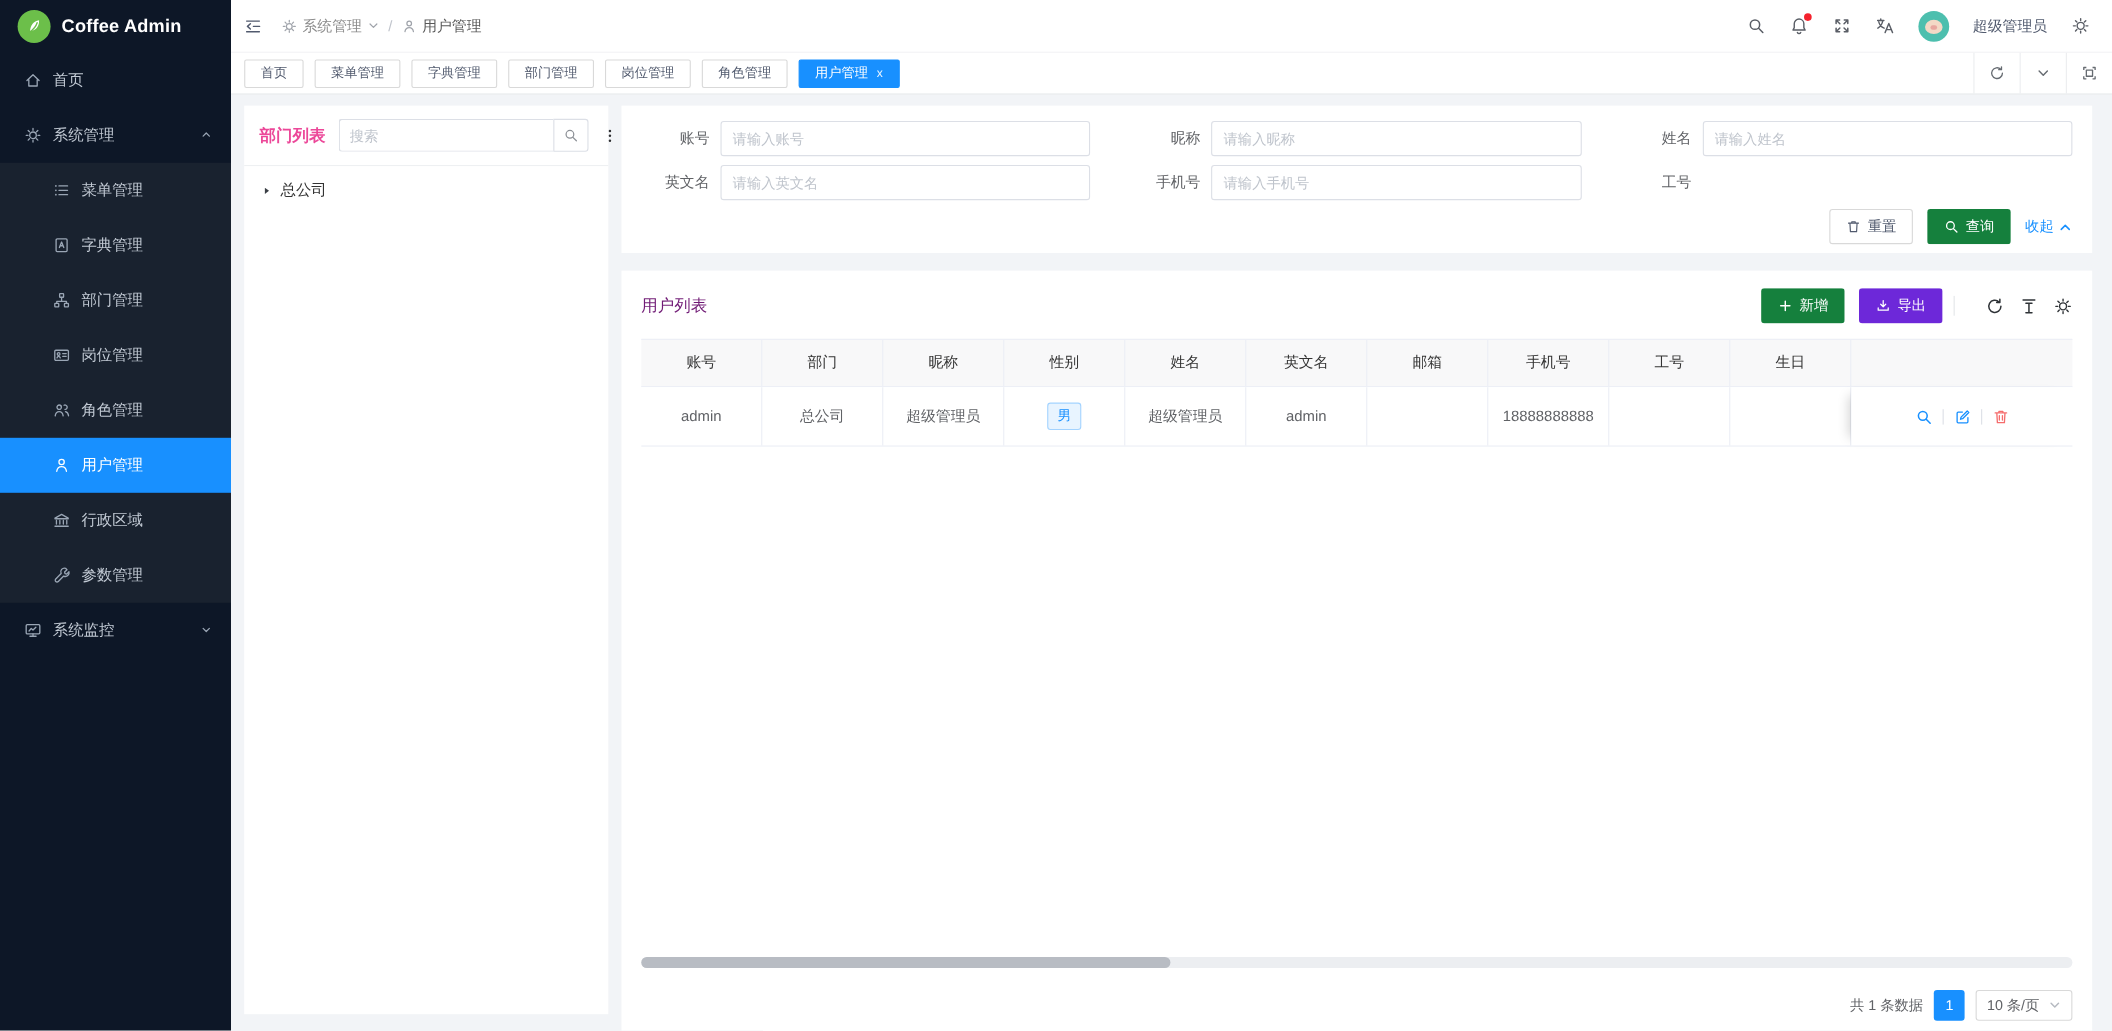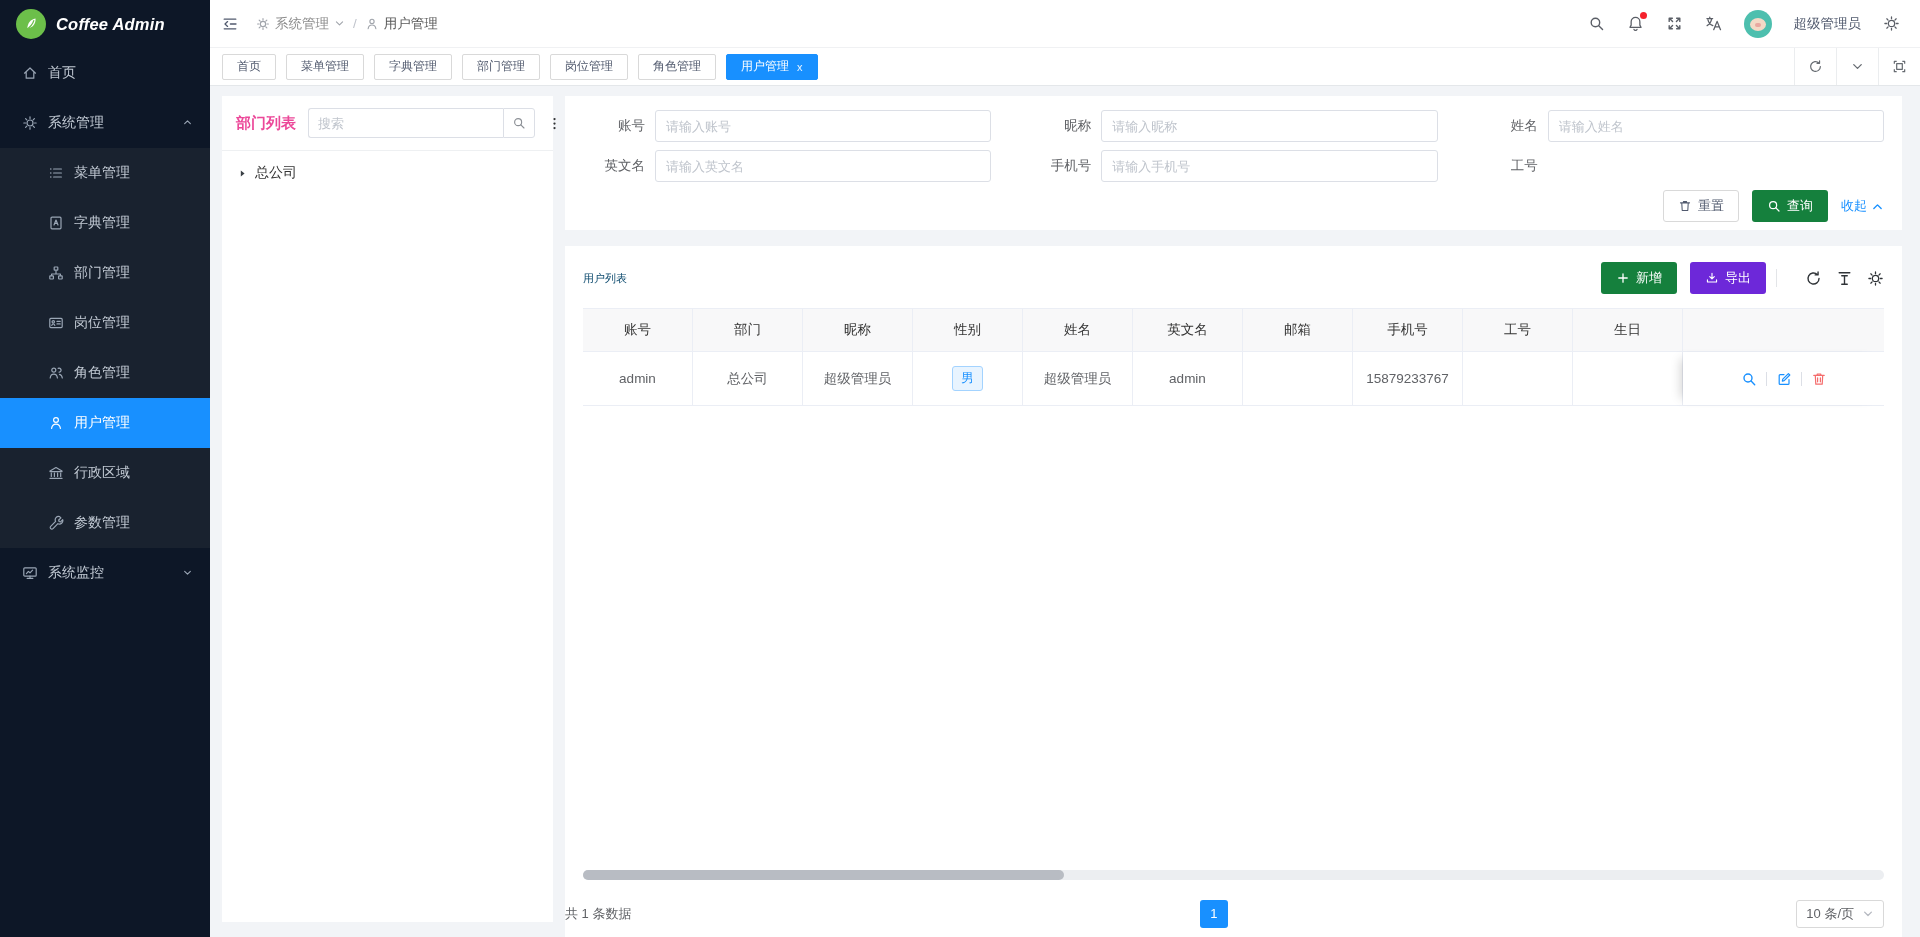--- a/index.html
+++ b/index.html
@@ -7,21 +7,21 @@
     font-family:"Liberation Sans","DejaVu Sans",sans-serif; background:#f2f4f7; }
   svg { display:block; }
   .ic { width:16px; height:16px; }
 
   
   .app { display:flex; width:1920px; height:937px; }
   .sidebar { width:210px; background:#0d1727; color:#c2cad4; flex-shrink:0; }
   .main { flex:1; display:flex; flex-direction:column; min-width:0; }
 
   
-  .logo { height:48px; display:flex; align-items:center; gap:10px; padding-left:16px;font-style:italic; }
+  .logo { height:48px; display:flex; align-items:center; gap:10px; padding-left:16px; }
   .logo-badge { width:30px; height:30px; border-radius:50%; background:#6cbf4a;
     display:flex; align-items:center; justify-content:center; }
   .logo-title { color:#fff; font-size:16.5px; font-weight:bold; letter-spacing:.2px; }
   .m-item { position:relative; height:50px; display:flex; align-items:center; gap:10px;
     padding-left:22px; font-size:14px; cursor:pointer; }
   .m-item .ic { color:#9aa6b5; }
   .submenu { background:#19222f; }
   .submenu .m-item { padding-left:48px; }
   .m-item.active { background:#1890ff; color:#fff; }
   .m-item.active .ic { color:#fff; }
@@ -101,21 +101,21 @@
   .btn-warning { background:#6d28d9; color:#fff; }
   .btn .ic { width:14px; height:14px; }
   .link-collapse { display:flex; align-items:center; gap:4px; color:#1890ff;
     font-size:13px; cursor:pointer; }
   .link-collapse .ic { width:13px; height:13px; }
 
   
   .table-panel { flex:1; position:relative; min-height:0; }
   .tbl-toolbar { display:flex; align-items:center; justify-content:space-between;
     padding:16px 18px 14px; }
-  .tbl-title { font-size:11px; color:#0c4a6e; }
+  .tbl-title { font-size:15px; color:#701a75; }
   .tbl-tools { display:flex; align-items:center; }
   .tool-divider { width:1px; height:18px; background:#e3e5e8; margin:0 14px 0 10px; }
   .tool-ic { color:#2f3337; margin-left:14px; cursor:pointer; }
   .tool-ic .ic { width:17px; height:17px; }
   .tool-ic:first-of-type { margin-left:0; }
 
   .tbl { margin:0 18px; }
   .tr { display:flex; }
   .th,.td { width:110px; flex-shrink:0; display:flex; align-items:center;
     justify-content:center; border-right:1px solid #ebeef5; font-size:13.5px;
@@ -136,21 +136,21 @@
   .act-view,.act-edit { color:#1890ff; }
   .act-del { color:#f56c6c; }
   .act-sep { width:1px; height:14px; background:#dcdfe6; margin:0 9px; }
 
   .hscroll { position:absolute; left:18px; right:18px; bottom:10px; height:10px;
     background:#eceef1; border-radius:5px; }
   .hscroll-thumb { width:37%; height:10px; background:#b8bcc3; border-radius:5px; cursor:grab; }
 
   
   .pager { height:47px; background:#fff; display:flex; align-items:center;
-    justify-content:space-between; gap:10px; padding-right:18px; font-size:13px; color:#606266; }
+    justify-content:flex-end; gap:10px; padding-right:18px; font-size:13px; color:#606266; }
   .page-num { width:28px; height:28px; background:#1890ff; color:#fff; border-radius:3px;
     display:flex; align-items:center; justify-content:center; cursor:pointer; }
   .page-size { height:28px; border:1px solid #d9d9d9; border-radius:3px; background:#fff;
     display:flex; align-items:center; gap:8px; padding:0 9px; color:#606266; cursor:pointer; }
   .page-size .ic { width:12px; height:12px; color:#b6bac1; }
 </style>
 </head>
 <body>
 
 <div class="app">
@@ -489,21 +489,21 @@
             <div class="tr trow">
               <span class="td">admin</span>
               <span class="td">总公司</span>
               <span class="td">超级管理员</span>
               <span class="td">
                   <span class="badge-male">男</span>
                 </span>
               <span class="td">超级管理员</span>
               <span class="td">admin</span>
               <span class="td"></span>
-              <span class="td">15879233767</span>
+              <span class="td">18888888888</span>
               <span class="td"></span>
               <span class="td"></span>
               <span class="td op">
                 <span class="row-actions">
                   <span class="act act-view">
                     <svg class="ic" viewBox="0 0 16 16" fill="none" stroke="currentColor" stroke-width="1.4" stroke-linecap="round">
                         <circle cx="7" cy="7" r="4"></circle>
                         <path d="M10.1 10.1 13.7 13.7"></path>
                       </svg>
                   </span>

